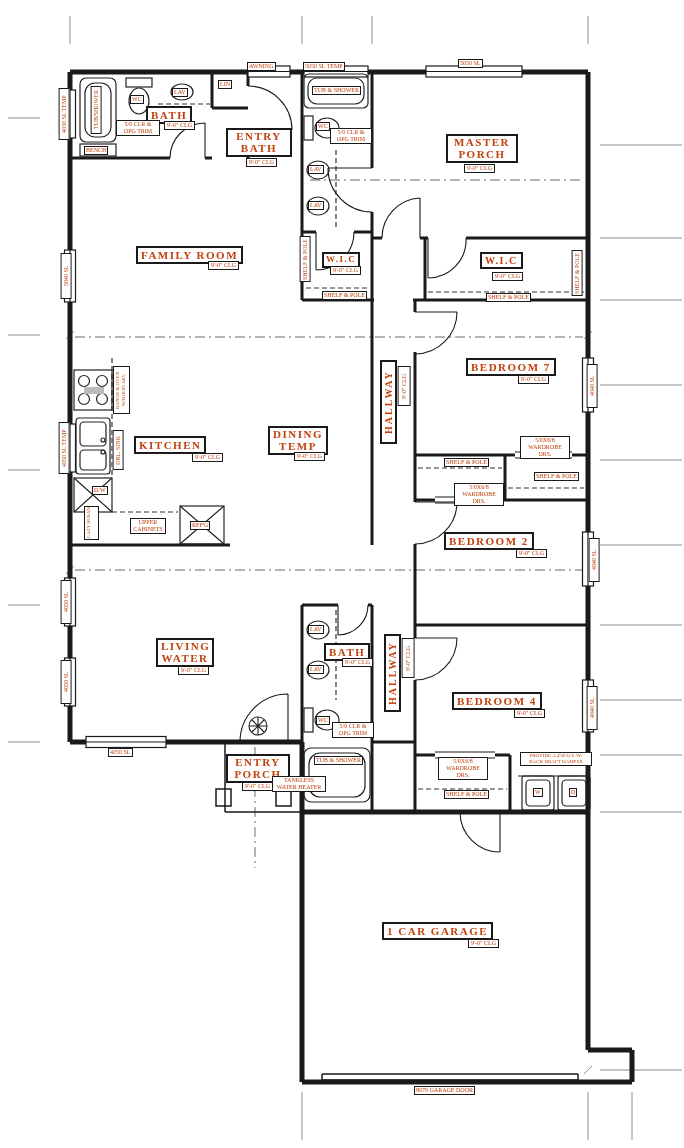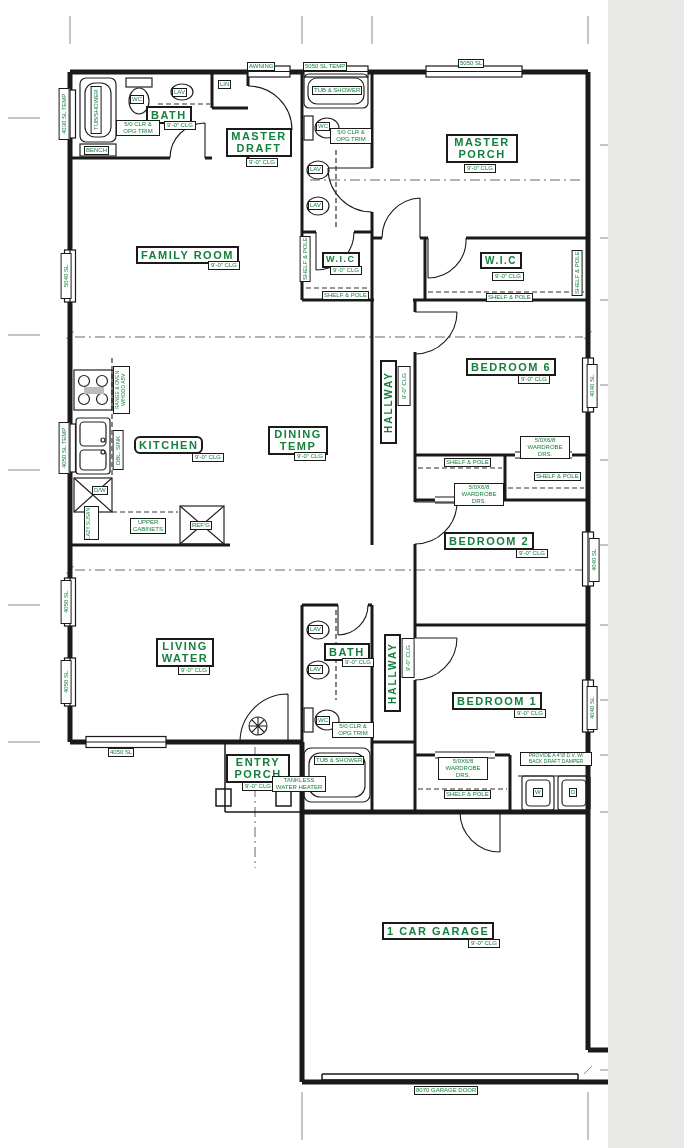--- a/index.html
+++ b/index.html
@@ -1,17 +1,17 @@
 <!DOCTYPE html>
 <html><head>
 <meta charset="utf-8">
 <style>
   html,body{margin:0;padding:0;background:#e8e8e6;}
-  .plan{position:relative;width:608px;height:1148px;background:#ffffff;overflow:hidden;
-        font-family:Liberation Sans, sans-serif;color:#15803d;}
+  .plan{position:relative;width:684px;height:1148px;background:#ffffff;overflow:hidden;
+        font-family:Liberation Serif, serif;color:#c2410c;}
   .plan svg{position:absolute;left:0;top:0;z-index:1;}
   .lbl{position:absolute;z-index:2;background:#fefefe;border:1px solid #1a1a1a;
        text-align:center;line-height:1.1;padding:0 2px;white-space:nowrap;box-sizing:border-box;}
   .room{font-size:11px;font-weight:700;letter-spacing:1.5px;border-width:2px;padding:1px 3px;}
   .two{white-space:normal;line-height:1.05;}
   .clg{font-size:6px;font-weight:400;letter-spacing:0;padding:0 2px;}
   .tiny{font-size:6px;padding:0 1px;}
   .wrap{white-space:normal;line-height:1.15;}
   .vert{writing-mode:vertical-rl;transform:rotate(180deg);letter-spacing:0;}
   .vroom{font-size:10px;font-weight:700;letter-spacing:2px;border-width:2px;padding:2px 1px;}
@@ -188,60 +188,60 @@
   </g>
   <g stroke="#222" stroke-width="1.1" fill="none">
     <circle cx="258" cy="726" r="9"></circle>
     <path d="M249,726 H267 M258,717 V735 M252,720 L264,732 M264,720 L252,732"></path>
   </g>
 </svg>
 
 <div class="lbl room" style="left:146px;top:106px;">BATH</div>
 <div class="lbl clg" style="left:164px;top:121px;">9'-0" CLG</div>
 
-<div class="lbl room two" style="left:226px;top:128px;width:66px;">MASTER DRAFT</div>
+<div class="lbl room two" style="left:226px;top:128px;width:66px;">ENTRY BATH</div>
 <div class="lbl clg" style="left:246px;top:158px;">9'-0" CLG</div>
 
 <div class="lbl room two" style="left:446px;top:134px;width:72px;">MASTER PORCH</div>
 <div class="lbl clg" style="left:464px;top:164px;">9'-0" CLG</div>
 
 <div class="lbl room" style="left:322px;top:252px;font-size:9px;padding:1px 2px;">W.I.C</div>
 <div class="lbl clg" style="left:330px;top:266px;">9'-0" CLG</div>
 
 <div class="lbl room" style="left:480px;top:252px;font-size:10px;">W.I.C</div>
 <div class="lbl clg" style="left:492px;top:272px;">9'-0" CLG</div>
 
 <div class="lbl room" style="left:136px;top:246px;">FAMILY ROOM</div>
 <div class="lbl clg" style="left:208px;top:261px;">9'-0" CLG</div>
 
-<div class="lbl room" style="left:134px;top:436px;border-radius:6px;">KITCHEN</div>
+<div class="lbl room" style="left:134px;top:436px;">KITCHEN</div>
 <div class="lbl clg" style="left:192px;top:453px;">9'-0" CLG</div>
 
 <div class="lbl room two" style="left:268px;top:426px;width:60px;">DINING TEMP</div>
 <div class="lbl clg" style="left:294px;top:452px;">9'-0" CLG</div>
 
 <div class="lbl vroom vert" style="left:380px;top:360px;height:84px;">HALLWAY</div>
 <div class="lbl clg vert" style="left:398px;top:366px;height:40px;">9'-0" CLG</div>
 
-<div class="lbl room" style="left:466px;top:358px;">BEDROOM 6</div>
+<div class="lbl room" style="left:466px;top:358px;">BEDROOM 7</div>
 <div class="lbl clg" style="left:518px;top:375px;">9'-0" CLG</div>
 
 <div class="lbl room" style="left:444px;top:532px;">BEDROOM 2</div>
 <div class="lbl clg" style="left:516px;top:549px;">9'-0" CLG</div>
 
 <div class="lbl room two" style="left:156px;top:638px;width:58px;">LIVING WATER</div>
 <div class="lbl clg" style="left:178px;top:666px;">9'-0" CLG</div>
 
 <div class="lbl room" style="left:324px;top:643px;">BATH</div>
 <div class="lbl clg" style="left:342px;top:658px;">9'-0" CLG</div>
 
 <div class="lbl vroom vert" style="left:384px;top:634px;height:78px;">HALLWAY</div>
 <div class="lbl clg vert" style="left:402px;top:638px;height:40px;">9'-0" CLG</div>
 
-<div class="lbl room" style="left:452px;top:692px;">BEDROOM 1</div>
+<div class="lbl room" style="left:452px;top:692px;">BEDROOM 4</div>
 <div class="lbl clg" style="left:514px;top:709px;">9'-0" CLG</div>
 
 <div class="lbl room two" style="left:226px;top:754px;width:64px;">ENTRY PORCH</div>
 <div class="lbl clg" style="left:242px;top:782px;">9'-0" CLG</div>
 
 <div class="lbl room" style="left:382px;top:922px;">1 CAR GARAGE</div>
 <div class="lbl clg" style="left:468px;top:939px;">9'-0" CLG</div>
 
 <div class="lbl tiny" style="left:247px;top:62px;">AWNING</div>
 <div class="lbl tiny" style="left:303px;top:62px;">5050 SL TEMP</div>

